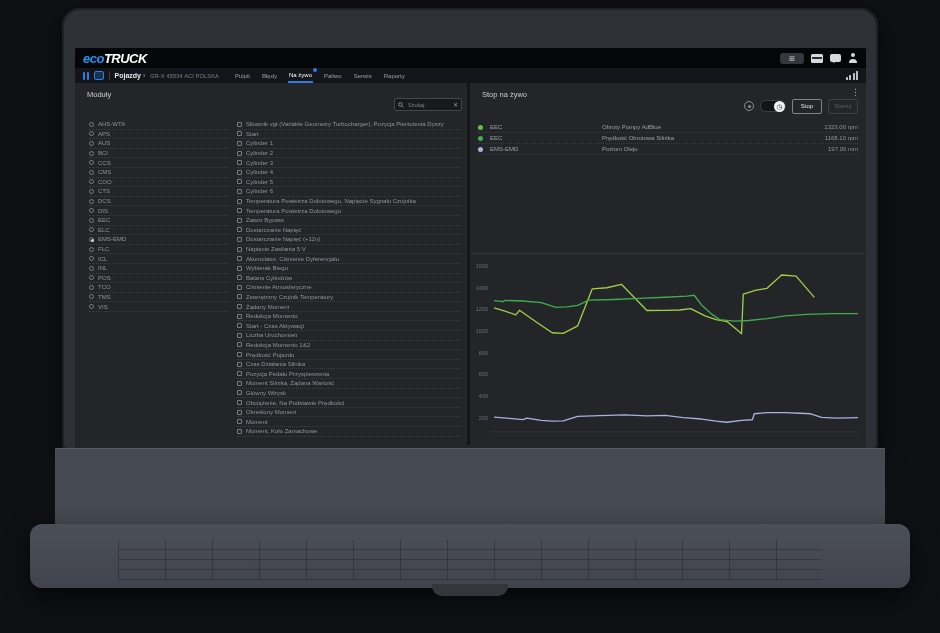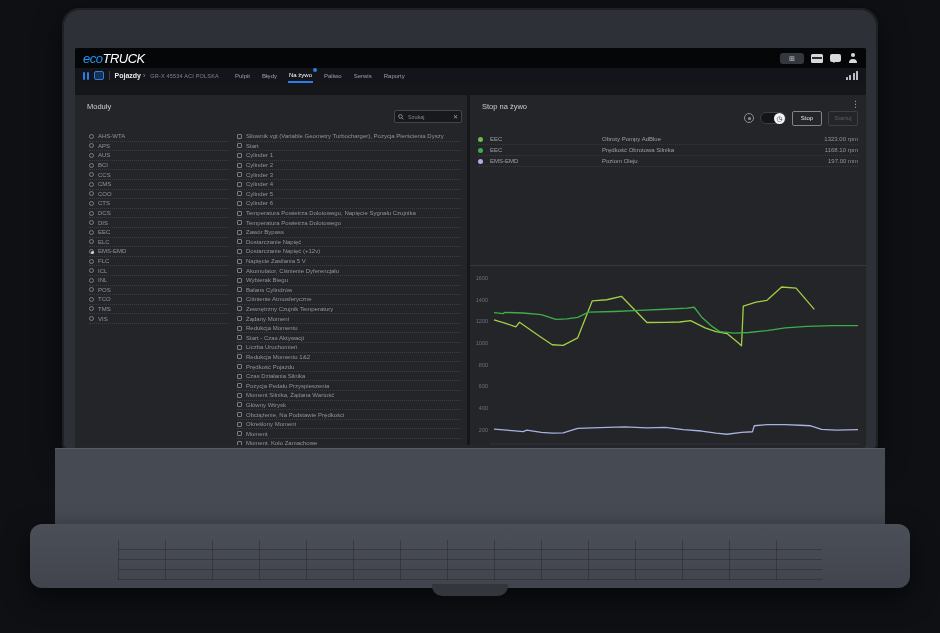--- a/index.html
+++ b/index.html
@@ -13,21 +13,21 @@
   .hinge{position:absolute;left:75px;top:445px;width:790px;height:6px;background:#24262b;}
   .deck{position:absolute;left:55px;top:448px;width:830px;height:100px;background:#464a52;border-top:1px solid #585c65;border-radius:0 0 10px 10px;}
   .base{position:absolute;left:30px;top:524px;width:880px;height:64px;background:linear-gradient(#4b4f58,#41444c);border-radius:12px;box-shadow:0 10px 26px rgba(0,0,0,.6);}
   .keyboard{position:absolute;left:118px;top:540px;width:704px;height:40px;opacity:.75;
      background:repeating-linear-gradient(90deg,rgba(28,30,35,.5) 0 1px,transparent 1px 47px),
                 repeating-linear-gradient(0deg,rgba(28,30,35,.5) 0 1px,transparent 1px 10px);}
   .lip{position:absolute;left:432px;top:584px;width:76px;height:12px;background:#33363c;border-radius:0 0 10px 10px;}
 
   
   .app-header{position:absolute;left:0;top:0;width:100%;height:20px;background:#050607;display:flex;align-items:center;padding:0 8px;}
-  .logo{font-size:13px;font-weight:400;font-style:italic;letter-spacing:-.5px;line-height:1;}
+  .logo{font-size:13px;font-weight:700;font-style:italic;letter-spacing:-.5px;line-height:1;}
   .logo .eco{color:#2196f3;}
   .logo .truck{color:#fff;}
   .hdr-icons{margin-left:auto;display:flex;align-items:center;gap:7px;}
   .pill{width:24px;height:11px;background:#34373d;border-radius:3px;display:flex;align-items:center;justify-content:center;gap:2px;color:#cfd3d8;font-size:7px;line-height:1;}
   .icon-card{width:12px;height:9px;background:#d7dadd;border-radius:1.5px;position:relative;}
   .icon-card::after{content:"";position:absolute;left:1px;right:1px;top:3px;height:2px;background:#2a2d33;}
   .icon-chat{width:11px;height:8px;background:#d7dadd;border-radius:2px;position:relative;}
   .icon-chat::after{content:"";position:absolute;left:2px;bottom:-3px;border:2px solid transparent;border-top-color:#d7dadd;}
   .icon-user{width:10px;height:10px;position:relative;}
   .icon-user::before{content:"";position:absolute;left:3px;top:0;width:4px;height:4px;border-radius:50%;background:#d7dadd;}
@@ -44,21 +44,21 @@
   .vehicle{font-size:5.5px;color:#7f858c;letter-spacing:.2px;}
   .tabs{display:flex;gap:10px;margin-left:10px;align-items:center;height:100%;}
   .tab{font-size:6px;color:#9aa0a6;position:relative;padding:4px 1px 3px;cursor:pointer;}
   .tab.active{color:#fff;border-bottom:2px solid #2b7de9;}
   .tab .badge{position:absolute;top:0px;right:-4px;width:4px;height:4px;border-radius:50%;background:#2b7de9;}
   .signal{margin-left:auto;display:flex;align-items:flex-end;gap:1.5px;height:9px;}
   .signal i{width:2px;background:#b9bdc2;border-radius:.5px;}
 
   
   .main{position:absolute;left:0;top:35px;right:0;bottom:0;background:#14161a;display:flex;gap:3px;}
-  .panel{background:#232529;position:relative;height:100%;margin-top:12px;}
+  .panel{background:#232529;position:relative;height:100%;}
   .panel-left{width:392px;}
   .panel-right{flex:1;}
   .panel-title{position:absolute;left:12px;top:7px;font-size:7.5px;color:#c9cdd1;}
 
   
   .search{position:absolute;right:5px;top:15px;width:68px;height:13px;background:#17191d;border:1px solid #42464d;border-radius:2px;display:flex;align-items:center;padding:0 3px;gap:2px;}
   .search input{flex:1;min-width:0;background:transparent;border:none;outline:none;font-size:5.5px;color:#c9cdd1;}
   .search input::placeholder{color:#7f858c;}
   .search .clear{font-size:6px;color:#9aa0a6;cursor:pointer;line-height:1;}
 

